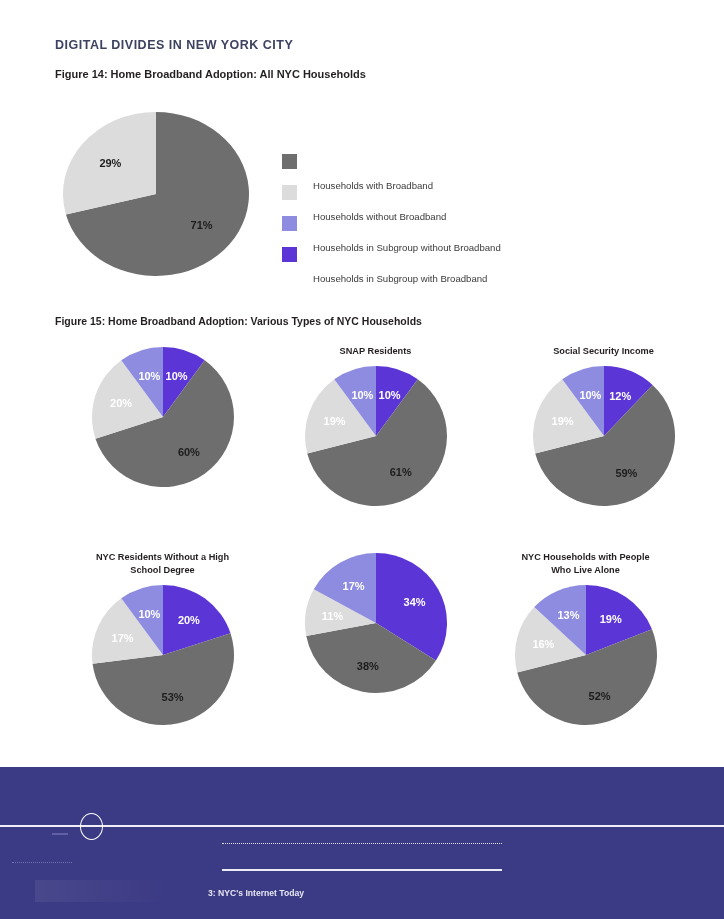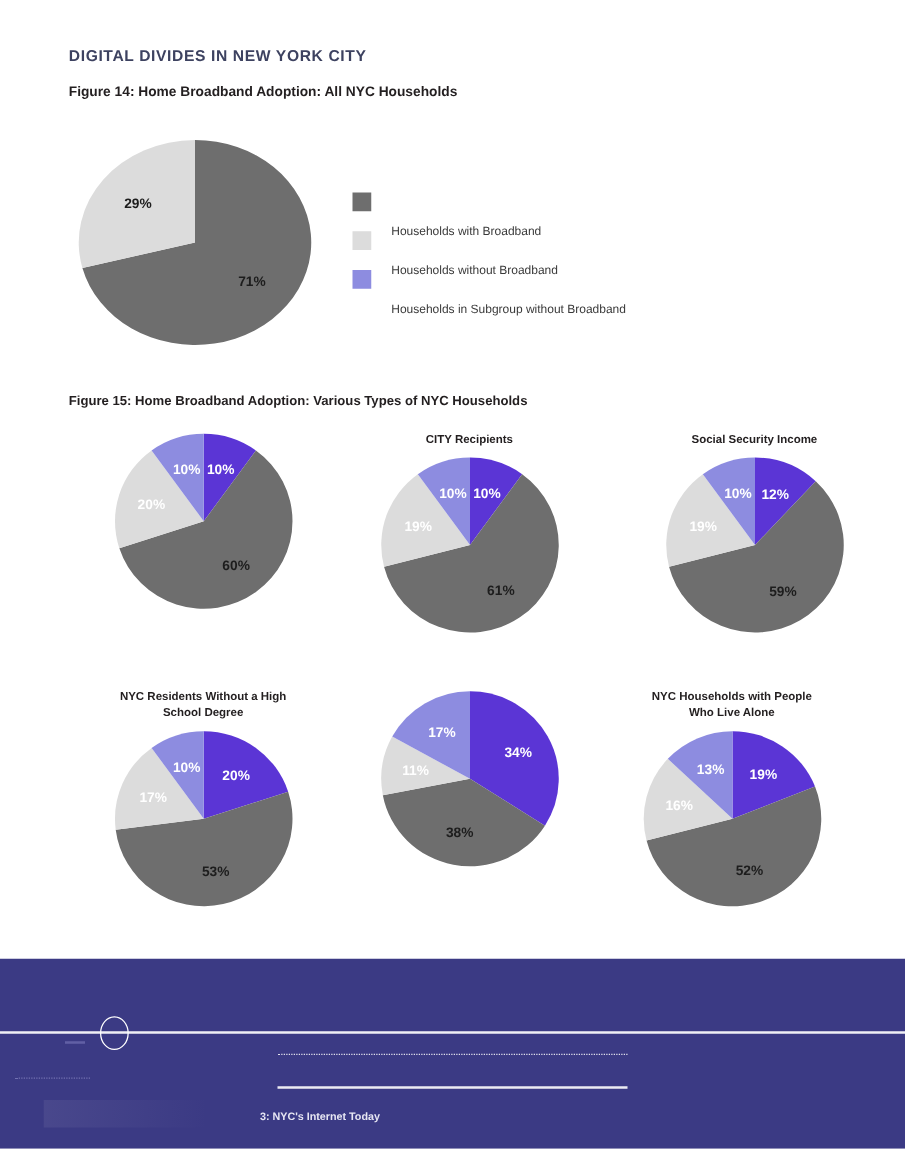--- a/index.html
+++ b/index.html
@@ -213,39 +213,43 @@
       <span class="legend-label">Households with Broadband</span>
     </div>
     <div class="legend-row">
       <span class="legend-swatch" style="background: rgb(220, 220, 220);"></span>
       <span class="legend-label">Households without Broadband</span>
     </div>
     <div class="legend-row">
       <span class="legend-swatch" style="background: rgb(141, 140, 224);"></span>
       <span class="legend-label">Households in Subgroup without Broadband</span>
     </div>
+    <div class="legend-row">
+      <span class="legend-swatch" style="background: rgb(91, 53, 213);"></span>
+      <span class="legend-label">Households in Subgroup with Broadband</span>
+    </div>
   </div>
 
   <div class="fig15-title">Figure 15: Home Broadband Adoption: Various Types of NYC Households</div>
 
   <div id="small-multiples-host">
       <div class="grid-cell" style="left: 55px; top: 345px;">
         <svg class="pie-small-svg" width="150" height="145" viewBox="0 0 150 145">
           <path d="M 75 72 L 75.00 2.00 A 71 70 0 0 1 116.73 15.37 Z" fill="#5b35d5"></path>
           <path d="M 75 72 L 116.73 15.37 A 71 70 0 1 1 7.47 93.63 Z" fill="#6e6e6e"></path>
           <path d="M 75 72 L 7.47 93.63 A 71 70 0 0 1 33.27 15.37 Z" fill="#dcdcdc"></path>
           <path d="M 75 72 L 33.27 15.37 A 71 70 0 0 1 75.00 2.00 Z" fill="#8d8ce0"></path>
           <text x="88.6" y="34.6" text-anchor="middle" class="slice-label" font-size="11" font-weight="bold" fill="#ffffff">10%</text>
           <text x="100.9" y="111.0" text-anchor="middle" class="slice-label" font-size="11" font-weight="bold" fill="#1d1d1d">60%</text>
           <text x="33.1" y="62.4" text-anchor="middle" class="slice-label" font-size="11" font-weight="bold" fill="#ffffff">20%</text>
           <text x="61.4" y="34.6" text-anchor="middle" class="slice-label" font-size="11" font-weight="bold" fill="#ffffff">10%</text>
         </svg>
       </div>
       <div class="grid-cell" style="left: 268px; top: 345px;">
-        <div class="cell-title center">CITY Recipients</div>
+        <div class="cell-title center">SNAP Residents</div>
         <svg class="pie-small-svg" width="150" height="145" viewBox="0 0 150 145">
           <path d="M 75 72 L 75.00 2.00 A 71 70 0 0 1 116.73 15.37 Z" fill="#5b35d5"></path>
           <path d="M 75 72 L 116.73 15.37 A 71 70 0 1 1 6.23 89.41 Z" fill="#6e6e6e"></path>
           <path d="M 75 72 L 6.23 89.41 A 71 70 0 0 1 33.27 15.37 Z" fill="#dcdcdc"></path>
           <path d="M 75 72 L 33.27 15.37 A 71 70 0 0 1 75.00 2.00 Z" fill="#8d8ce0"></path>
           <text x="88.6" y="34.6" text-anchor="middle" class="slice-label" font-size="11" font-weight="bold" fill="#ffffff">10%</text>
           <text x="99.7" y="111.7" text-anchor="middle" class="slice-label" font-size="11" font-weight="bold" fill="#1d1d1d">61%</text>
           <text x="33.6" y="61.1" text-anchor="middle" class="slice-label" font-size="11" font-weight="bold" fill="#ffffff">19%</text>
           <text x="61.4" y="34.6" text-anchor="middle" class="slice-label" font-size="11" font-weight="bold" fill="#ffffff">10%</text>
         </svg>

